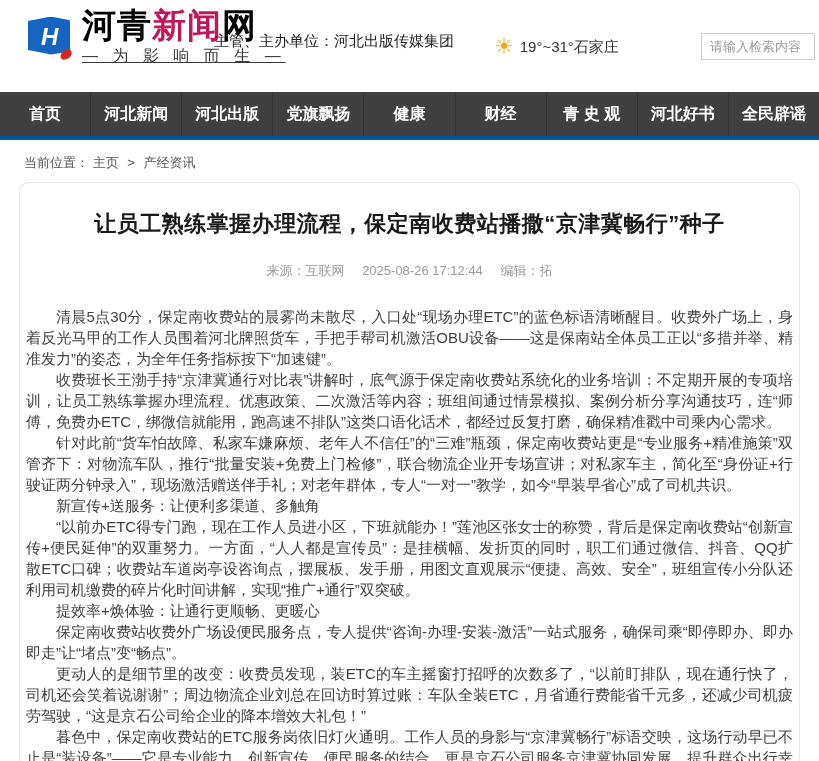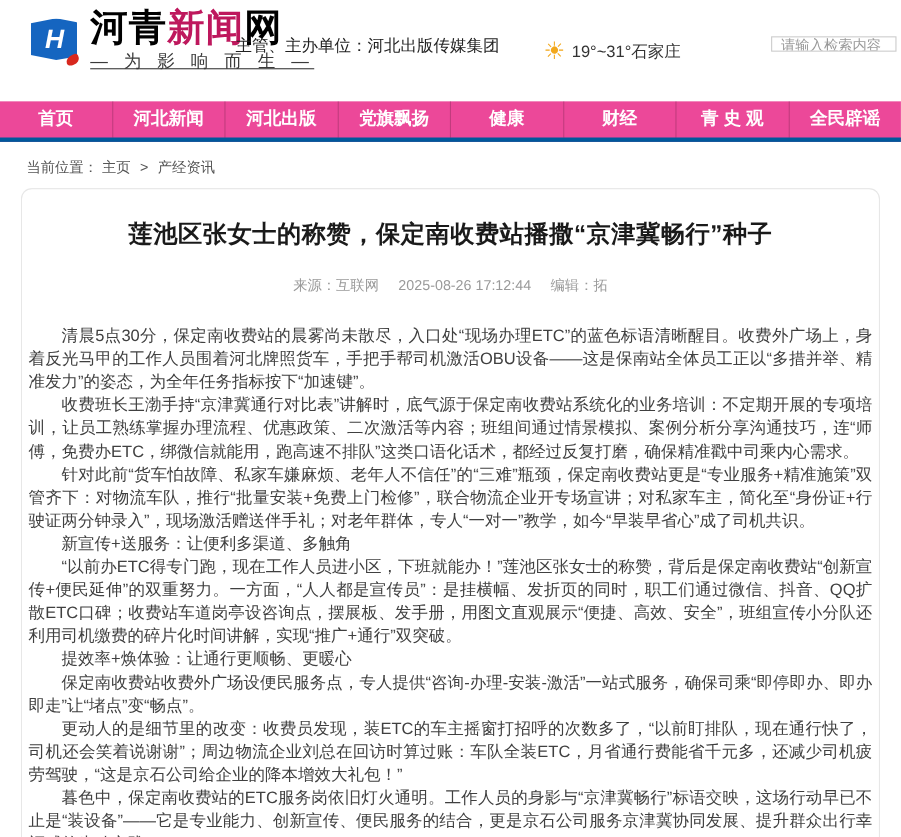--- a/index.html
+++ b/index.html
@@ -13,25 +13,25 @@
   .logo-book { position: absolute; inset: 2px 4px 6px 0; background: #1565c0; clip-path: polygon(0 12%, 55% 0, 100% 10%, 100% 92%, 55% 100%, 0 88%); border-radius: 4px; }
   .logo-h { position: absolute; left: 13px; top: 8px; color: #fff; font-weight: bold; font-size: 24px; font-style: italic; }
   .logo-drop { position: absolute; right: 2px; bottom: 2px; width: 12px; height: 9px; background: #d8281e; border-radius: 70% 30% 60% 40%; transform: rotate(-20deg); }
   .logo-title { font-size: 34px; font-weight: bold; letter-spacing: 1px; line-height: 1; }
   .logo-title .dark { color: #000000; }
   .logo-title .blue { color: #be185d; margin-top: 18px; }
   .logo-tagline { margin-top: 4px; font-size: 16px; color: #3a3a3a; letter-spacing: 5px; text-decoration: underline; }
   .sponsor { position: absolute; left: 214px; top: 32px; font-size: 15px; color: #222; }
   .weather { position: absolute; left: 494px; top: 36px; display: flex; align-items: center; font-size: 15px; color: #333; }
   .sun-icon { color: #f2a81d; font-size: 22px; margin-right: 6px; line-height: 1; }
-  .search-input { position: absolute; right: 4px; top: 33px; width: 114px; height: 14px; border: 1px solid #ccc; font-size: 13px; color: #333; padding: 0 8px; outline: none; }
+  .search-input { position: absolute; right: 4px; top: 33px; width: 114px; height: 27px; border: 1px solid #ccc; font-size: 13px; color: #333; padding: 0 8px; outline: none; }
   .search-input::placeholder { color: #999; }
 
   
-  .nav { display: flex; height: 37px; background: #ec4899; border-bottom: 4px solid #00589b; align-items: stretch; }
+  .nav { display: flex; height: 48px; background: #404040; border-bottom: 4px solid #00589b; align-items: stretch; }
   .nav-item { flex: 1; display: flex; align-items: center; justify-content: center; color: #fff; font-size: 16px; font-weight: bold; text-decoration: none; cursor: pointer; position: relative; white-space: nowrap; }
   .nav-item + .nav-item { border-left: 1px solid rgba(0,0,0,0.18); }
 
   
   .breadcrumb { padding: 14px 0 10px 24px; font-size: 13px; color: #555; }
   .breadcrumb a { color: #555; text-decoration: none; cursor: pointer; font-family: Liberation Serif, serif; }
   .breadcrumb .sep { margin: 0 5px; }
 
   
   .content-box { margin: 0 19px; border: 1px solid #e7e7e7; border-bottom: none; border-radius: 10px 10px 0 0; min-height: 595px; padding: 26px 6px 20px 6px; }
@@ -65,32 +65,33 @@
 </div>
 
 <div class="nav" id="main-nav">
     <a class="nav-item">首页</a>
     <a class="nav-item">河北新闻</a>
     <a class="nav-item">河北出版</a>
     <a class="nav-item">党旗飘扬</a>
     <a class="nav-item">健康</a>
     <a class="nav-item">财经</a>
     <a class="nav-item">青 史 观</a>
+    <a class="nav-item">河北好书</a>
     <a class="nav-item">全民辟谣</a>
   </div>
 
 <div class="breadcrumb">
   <span>当前位置：</span>
   <a>主页</a>
   <span class="sep">&gt;</span>
   <a>产经资讯</a>
 </div>
 
 <div class="content-box">
-  <h1 class="article-title">莲池区张女士的称赞，保定南收费站播撒“京津冀畅行”种子</h1>
+  <h1 class="article-title">让员工熟练掌握办理流程，保定南收费站播撒“京津冀畅行”种子</h1>
   <div class="article-meta">
     <span>来源：互联网</span>
     <span>2025-08-26 17:12:44</span>
     <span>编辑：拓</span>
   </div>
   <div class="article-body" id="article-body">
       <p>清晨5点30分，保定南收费站的晨雾尚未散尽，入口处“现场办理ETC”的蓝色标语清晰醒目。收费外广场上，身着反光马甲的工作人员围着河北牌照货车，手把手帮司机激活OBU设备——这是保南站全体员工正以“多措并举、精准发力”的姿态，为全年任务指标按下“加速键”。</p>
       <p>收费班长王渤手持“京津冀通行对比表”讲解时，底气源于保定南收费站系统化的业务培训：不定期开展的专项培训，让员工熟练掌握办理流程、优惠政策、二次激活等内容；班组间通过情景模拟、案例分析分享沟通技巧，连“师傅，免费办ETC，绑微信就能用，跑高速不排队”这类口语化话术，都经过反复打磨，确保精准戳中司乘内心需求。</p>
       <p>针对此前“货车怕故障、私家车嫌麻烦、老年人不信任”的“三难”瓶颈，保定南收费站更是“专业服务+精准施策”双管齐下：对物流车队，推行“批量安装+免费上门检修”，联合物流企业开专场宣讲；对私家车主，简化至“身份证+行驶证两分钟录入”，现场激活赠送伴手礼；对老年群体，专人“一对一”教学，如今“早装早省心”成了司机共识。</p>
       <p>新宣传+送服务：让便利多渠道、多触角</p>

